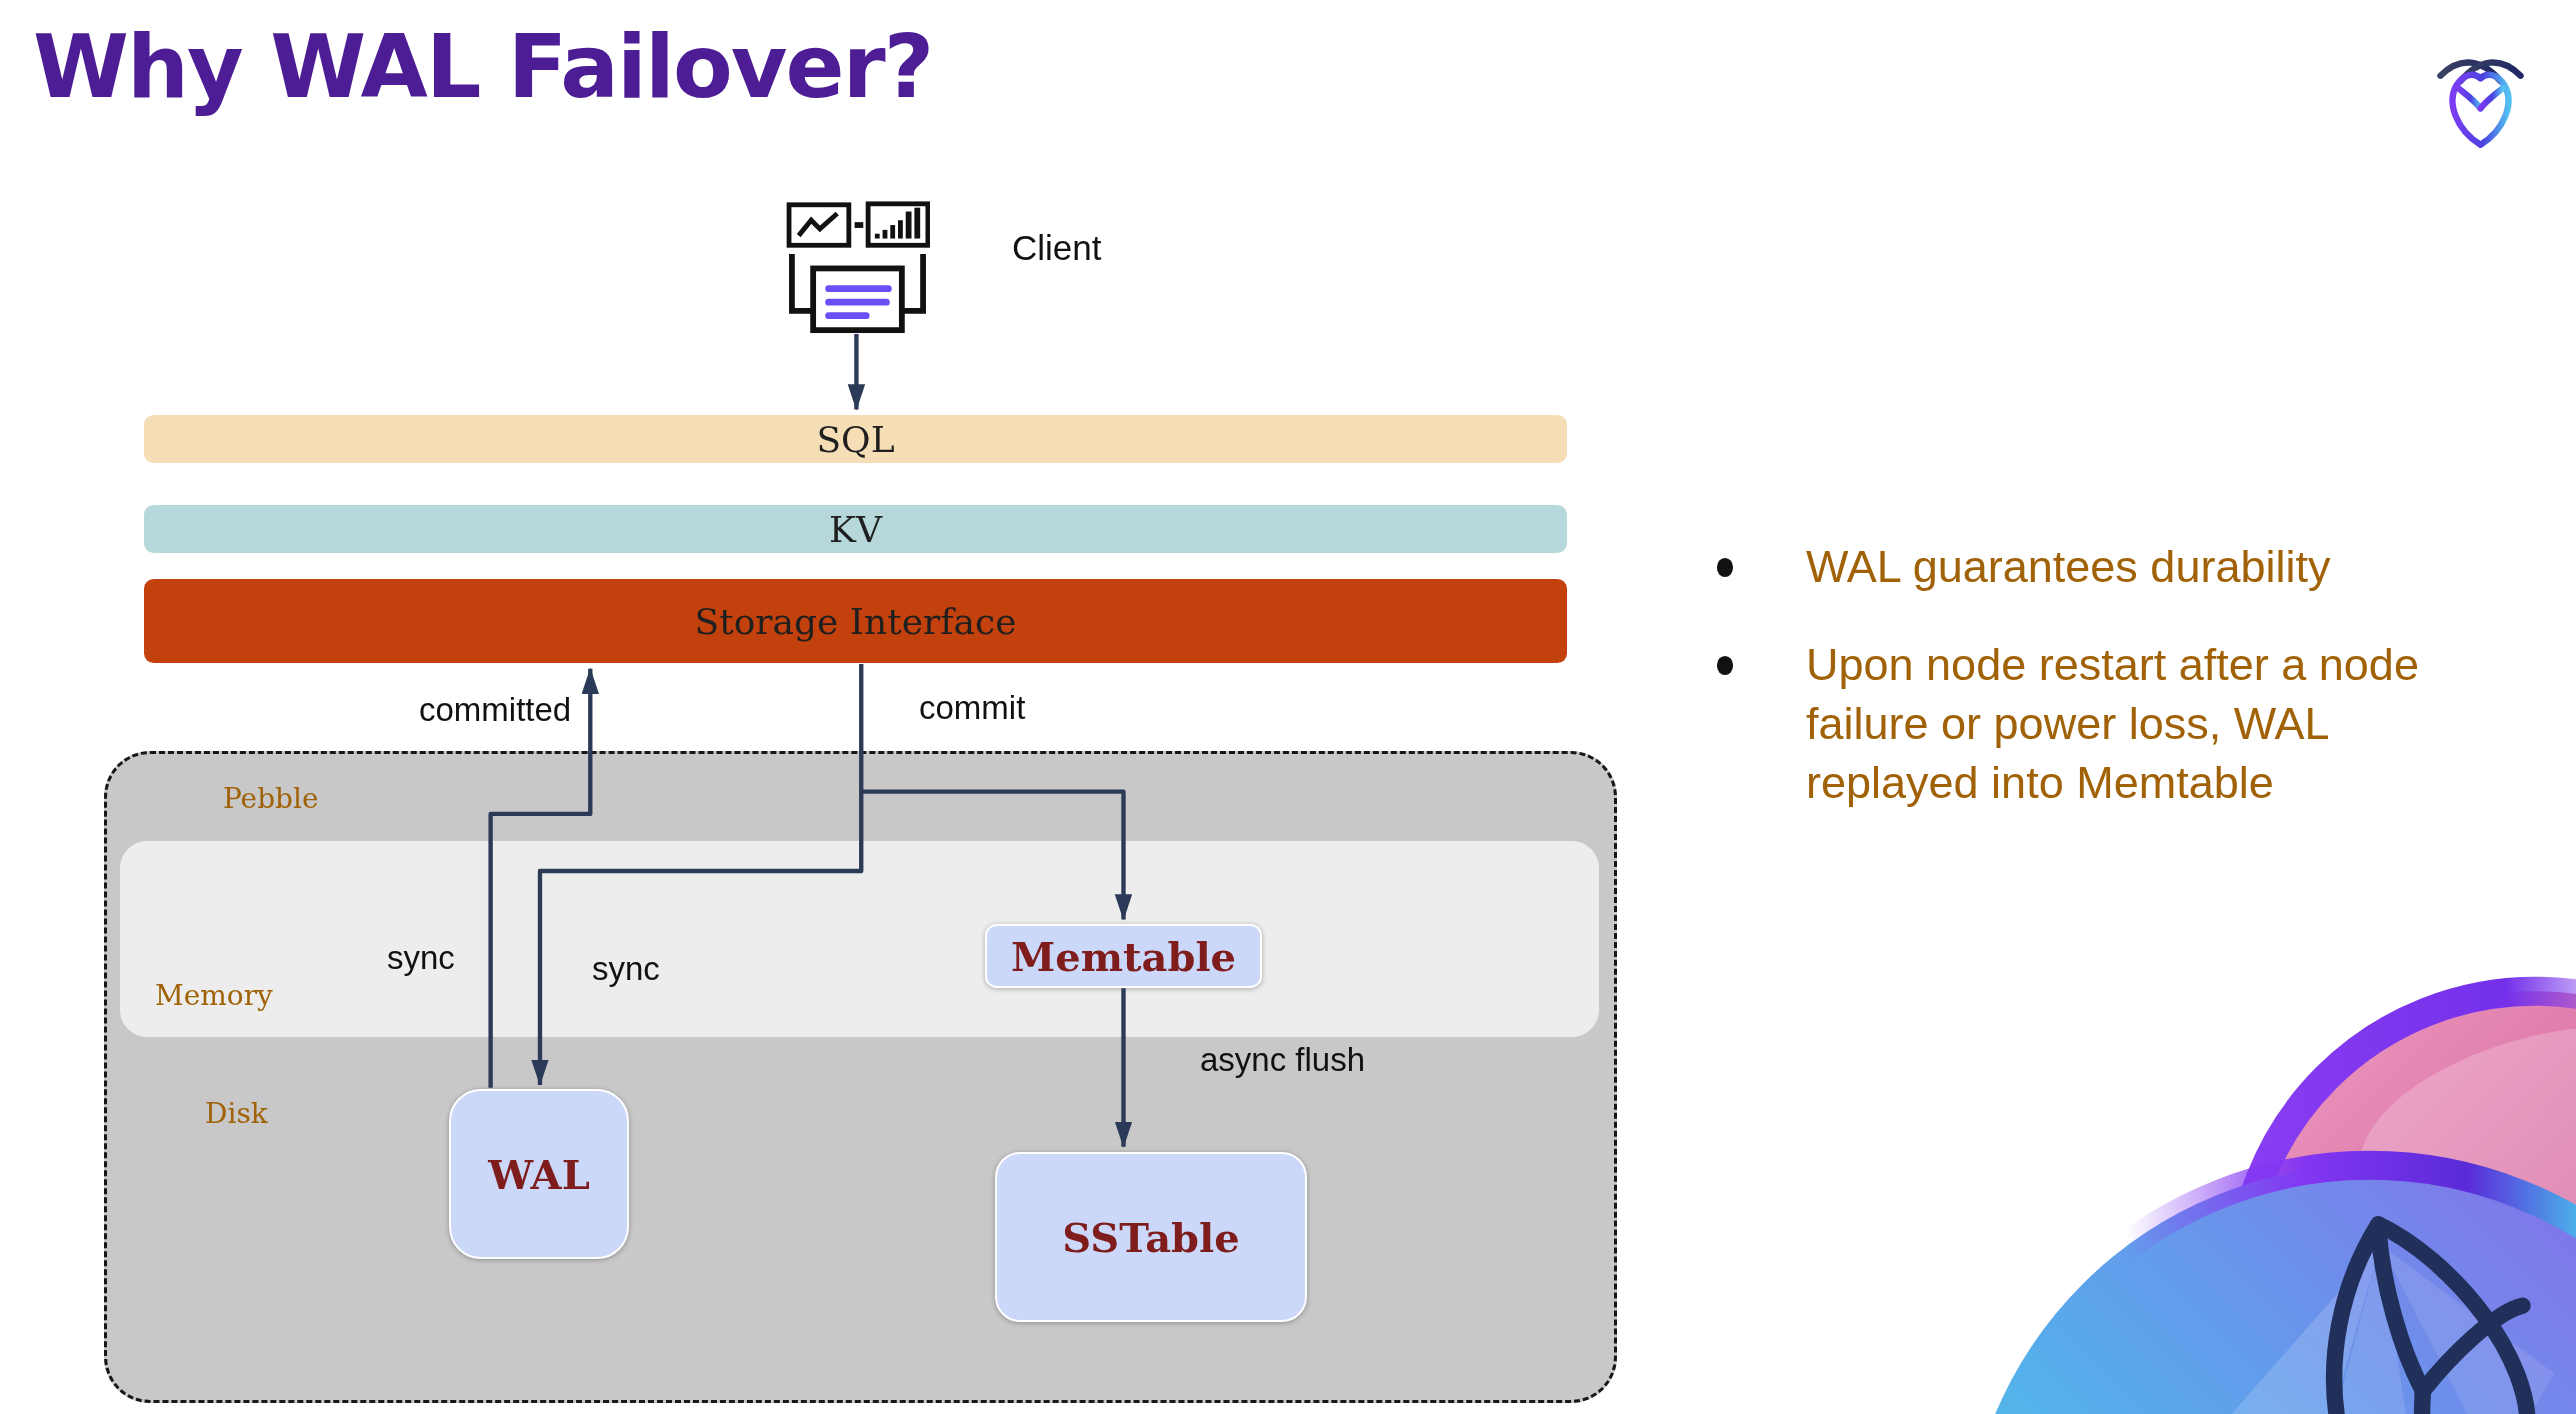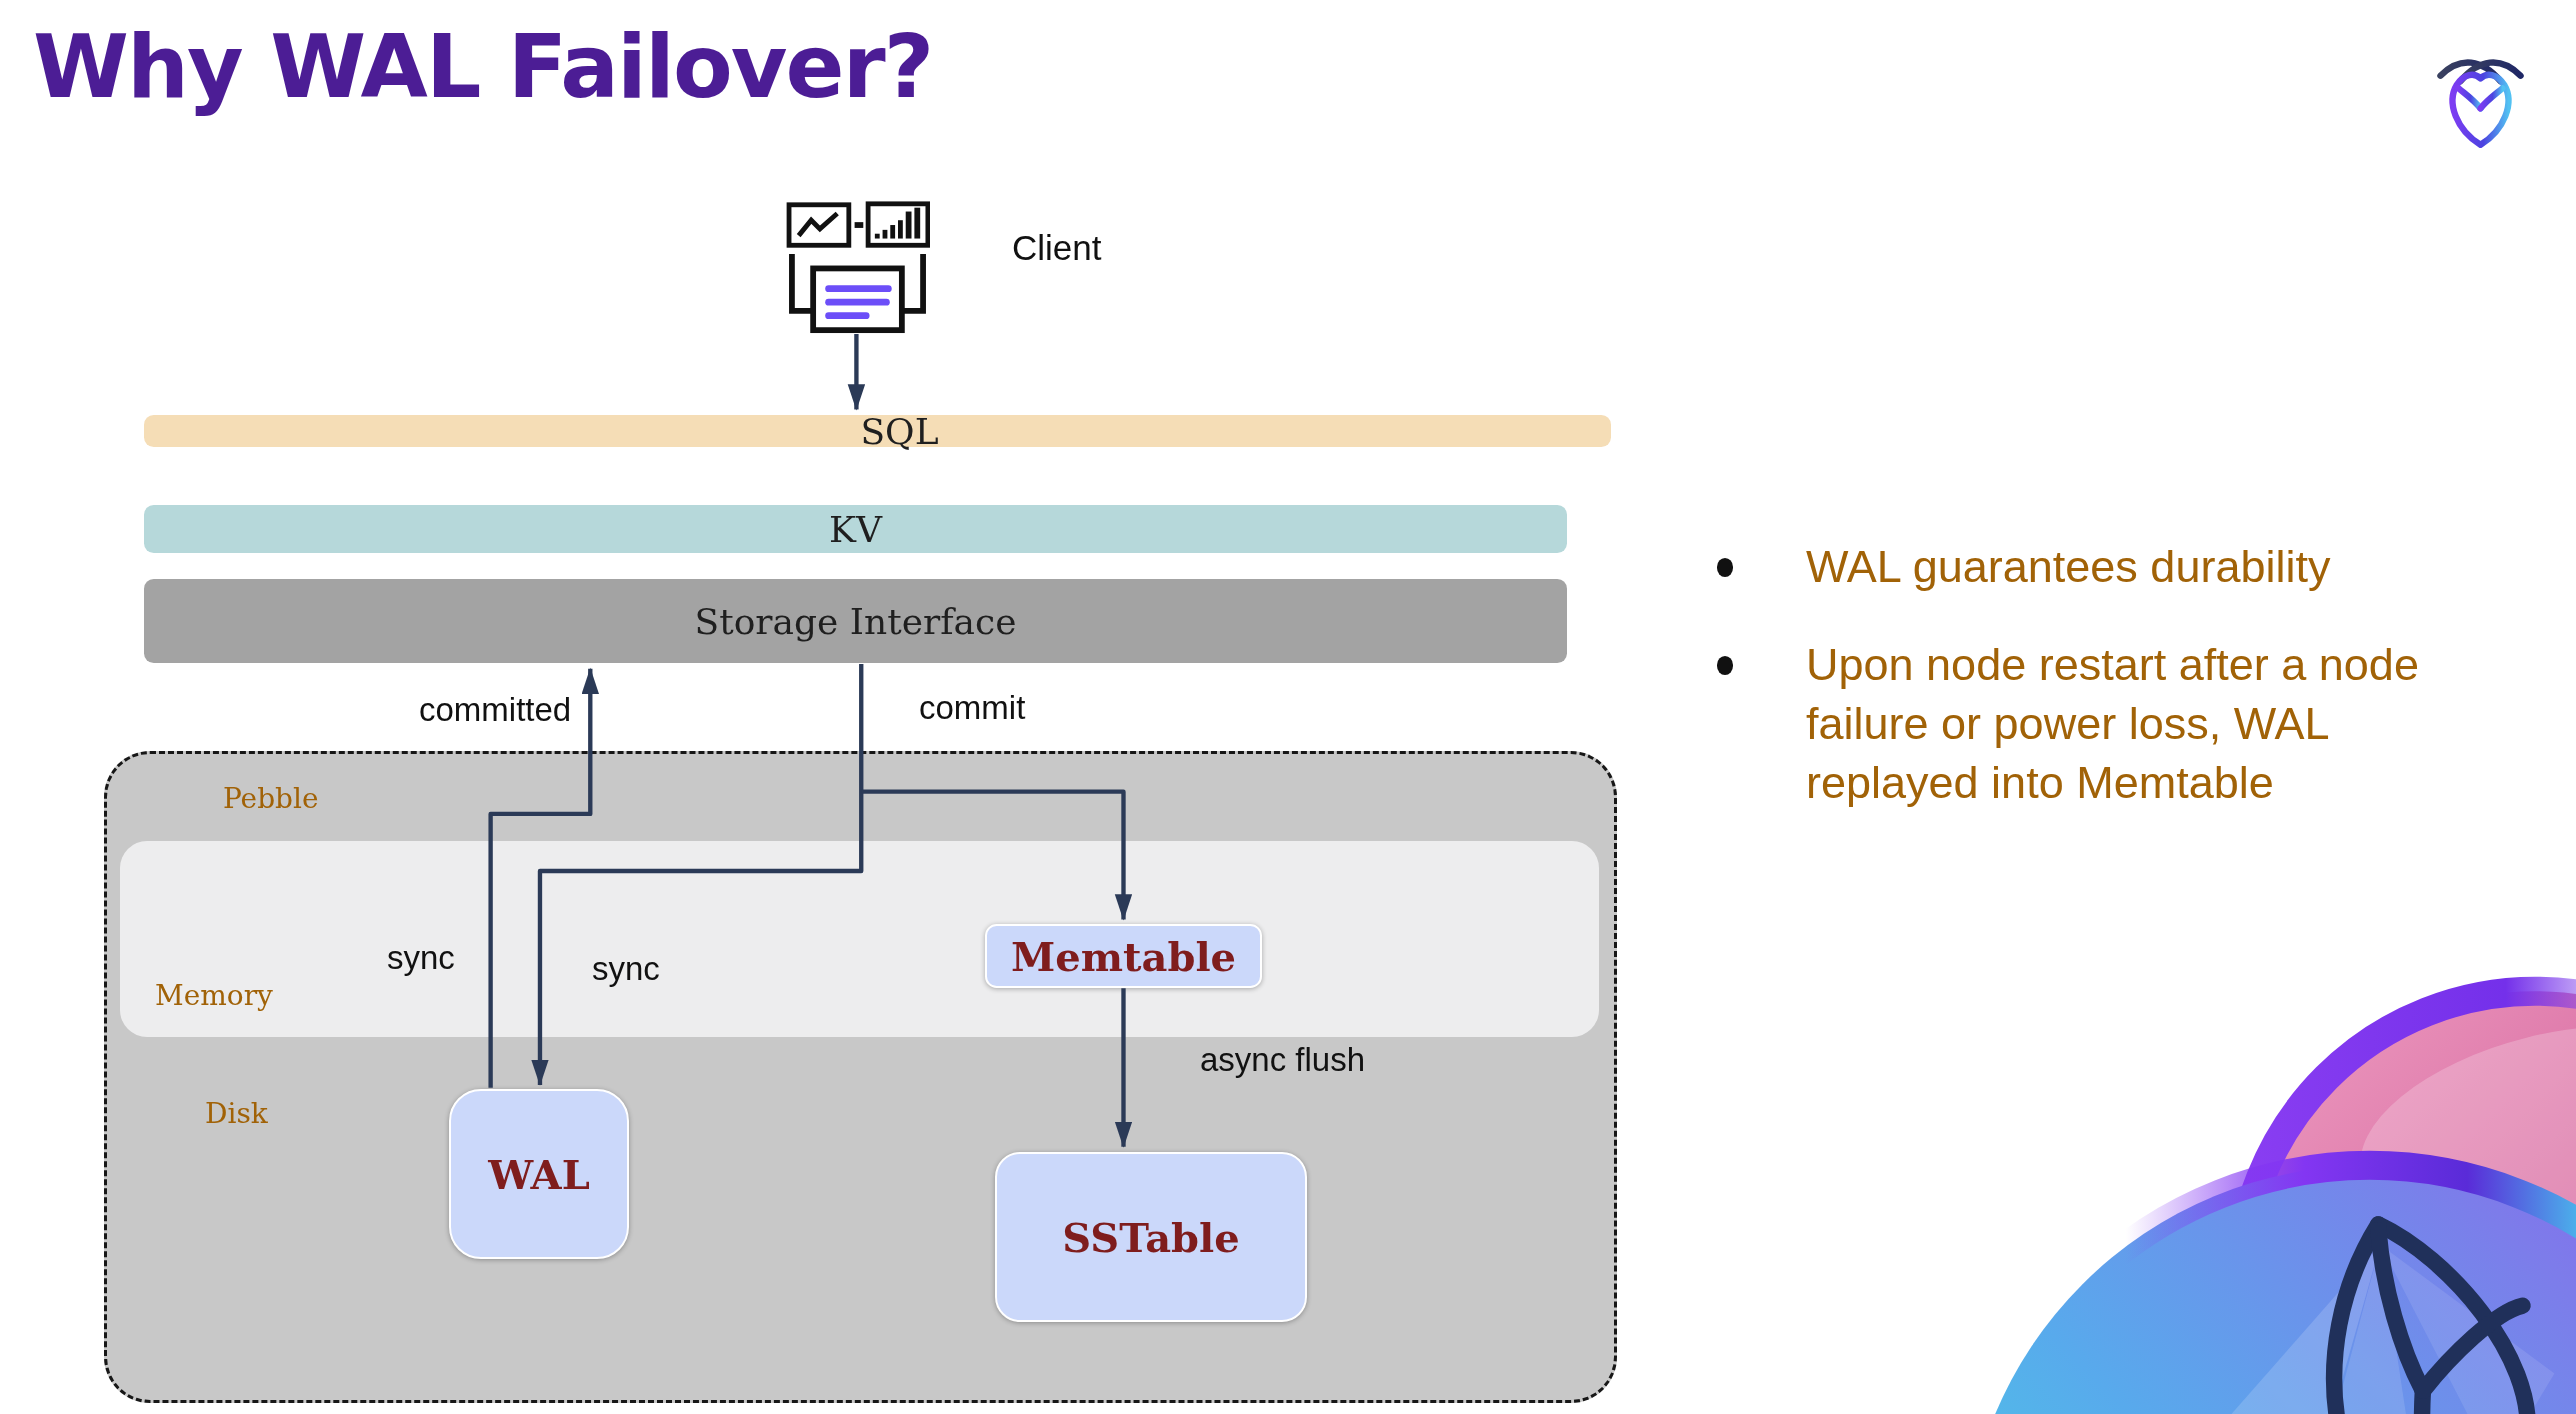--- a/index.html
+++ b/index.html
@@ -25,21 +25,21 @@
   }
 
   
   .layer{
     left:144px;width:1423px;
     border-radius:9.7px;
     display:flex;align-items:center;justify-content:center;
     font-family:"DejaVu Serif","Liberation Serif",serif;
     font-size:36px;color:#1f1f1f;
   }
-  .layer-sql{top:415px;height:32px;padding-left:44px;}
+  .layer-sql{top:415px;height:48px;}
   .layer-kv{top:505px;height:48px;}
   .layer-storage{top:579px;height:84px;}
 
   
   .pebble{
     left:104px;top:751px;width:1513px;height:652px;
     box-sizing:border-box;
     background:#c8c8c8;
     border:3.9px dashed #171717;
     border-radius:46px;
@@ -170,21 +170,21 @@
     </g>
   </svg>
   <div class="abs edge-label lbl-client">Client</div>
 
   <div class="abs layer layer-sql" style="background: rgb(245, 221, 182);">
     <span>SQL</span>
   </div>
   <div class="abs layer layer-kv" style="background: rgb(182, 216, 218);">
     <span>KV</span>
   </div>
-  <div class="abs layer layer-storage" style="background: #a3a3a3; align-items: center;">
+  <div class="abs layer layer-storage" style="background: #c2410c; align-items: center;">
     <span>Storage Interface</span>
   </div>
 
   <div class="abs pebble"></div>
   <div class="abs memory-band"></div>
   <div class="abs zone-label pebble-label">Pebble</div>
   <div class="abs zone-label memory-label">Memory</div>
   <div class="abs zone-label disk-label">Disk</div>
 
   <div class="abs node node-wal">

